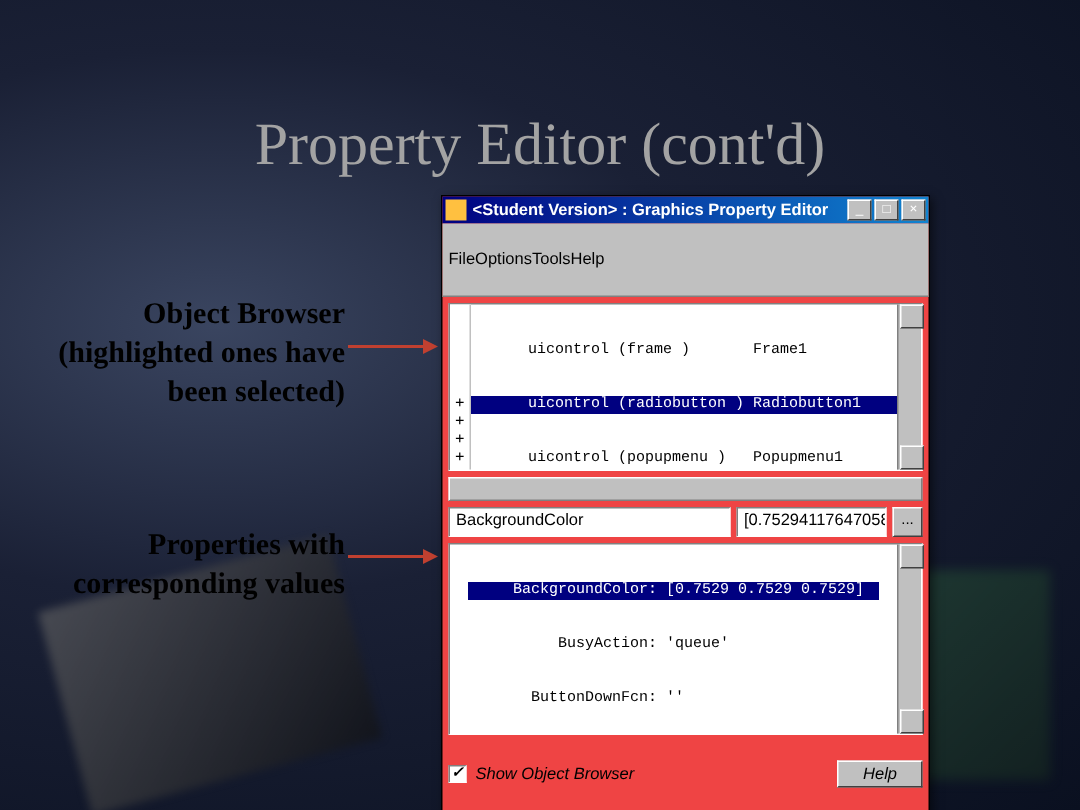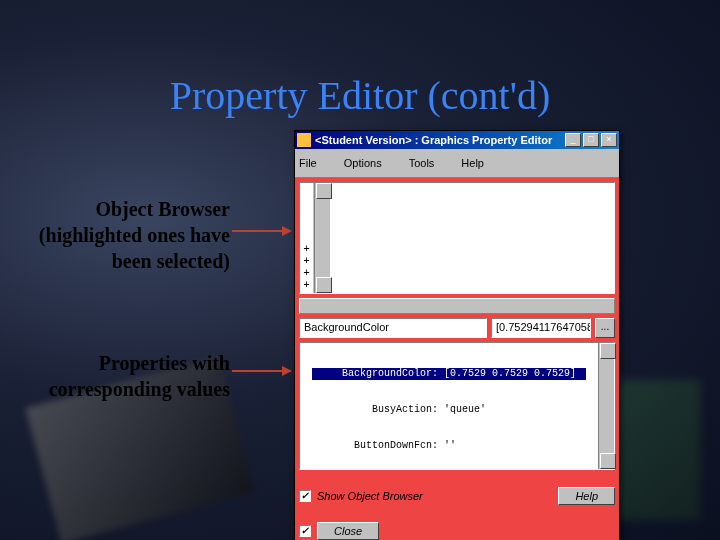--- a/index.html
+++ b/index.html
@@ -29,21 +29,21 @@
     position: absolute;
     right: 20px; top: 380px; width: 120px; height: 140px;
     background: linear-gradient(135deg, #2a5a3a 0%, #1a3020 100%);
     filter: blur(4px);
     opacity: 0.5;
   }
   .slide-title {
     position: absolute;
     top: 72px; left: 0; width: 100%;
     text-align: center;
-    color: #3b82f6;
+    color: #a3a3a3;
     font-size: 40px;
     z-index: 2;
   }
   .annotation {
     position: absolute;
     color: #000;
     font-size: 20px;
     text-align: right;
     z-index: 2;
     line-height: 1.3;
@@ -98,22 +98,22 @@
     background: #c0c0c0;
     border: 1px solid #fff;
     border-right-color: #404040; border-bottom-color: #404040;
     margin-left: 2px;
     font-size: 9px; line-height: 11px; text-align: center;
     font-family: Arial;
   }
   .menubar {
     display: flex;
     background: #c0c0c0;
-    padding: 8px 4px;
-    gap: 27px;
+    padding: 18px 4px;
+    gap: 0;
     border-bottom: 1px solid #808080;
   }
   .menubar span { font-size: 11px; }
   .panel {
     margin: 4px;
     border: 1px solid #808080;
     border-right-color: #fff; border-bottom-color: #fff;
     background: #fff;
     position: relative;
   }
@@ -251,20 +251,32 @@
     <span>Help</span>
   </div>
 
   <div class="panel browser">
     <div class="tree-col">
       <div>+</div>
       <div>+</div>
       <div>+</div>
       <div>+</div>
     </div>
+    <div class="tree-body">
+      <div class="tree-row">      uicontrol (frame )       Frame1</div>
+      <div class="tree-row sel">      uicontrol (radiobutton ) Radiobutton1</div>
+      <div class="tree-row">      uicontrol (popupmenu )   Popupmenu1</div>
+      
+      
+      
+      
+      
+      
+      
+    </div>
     <div class="scrollbar-v"></div>
   </div>
   <div class="scrollbar-h" style="margin:0 4px 4px 4px;border:1px solid #808080;border-top-color:#fff;border-left-color:#fff;"></div>
 
   <div class="midrow">
     <div class="txtfield propname">BackgroundColor</div>
     <div class="txtfield propval">[0.752941176470588 0.75294</div>
     <div class="smallbtn">...</div>
   </div>
 

